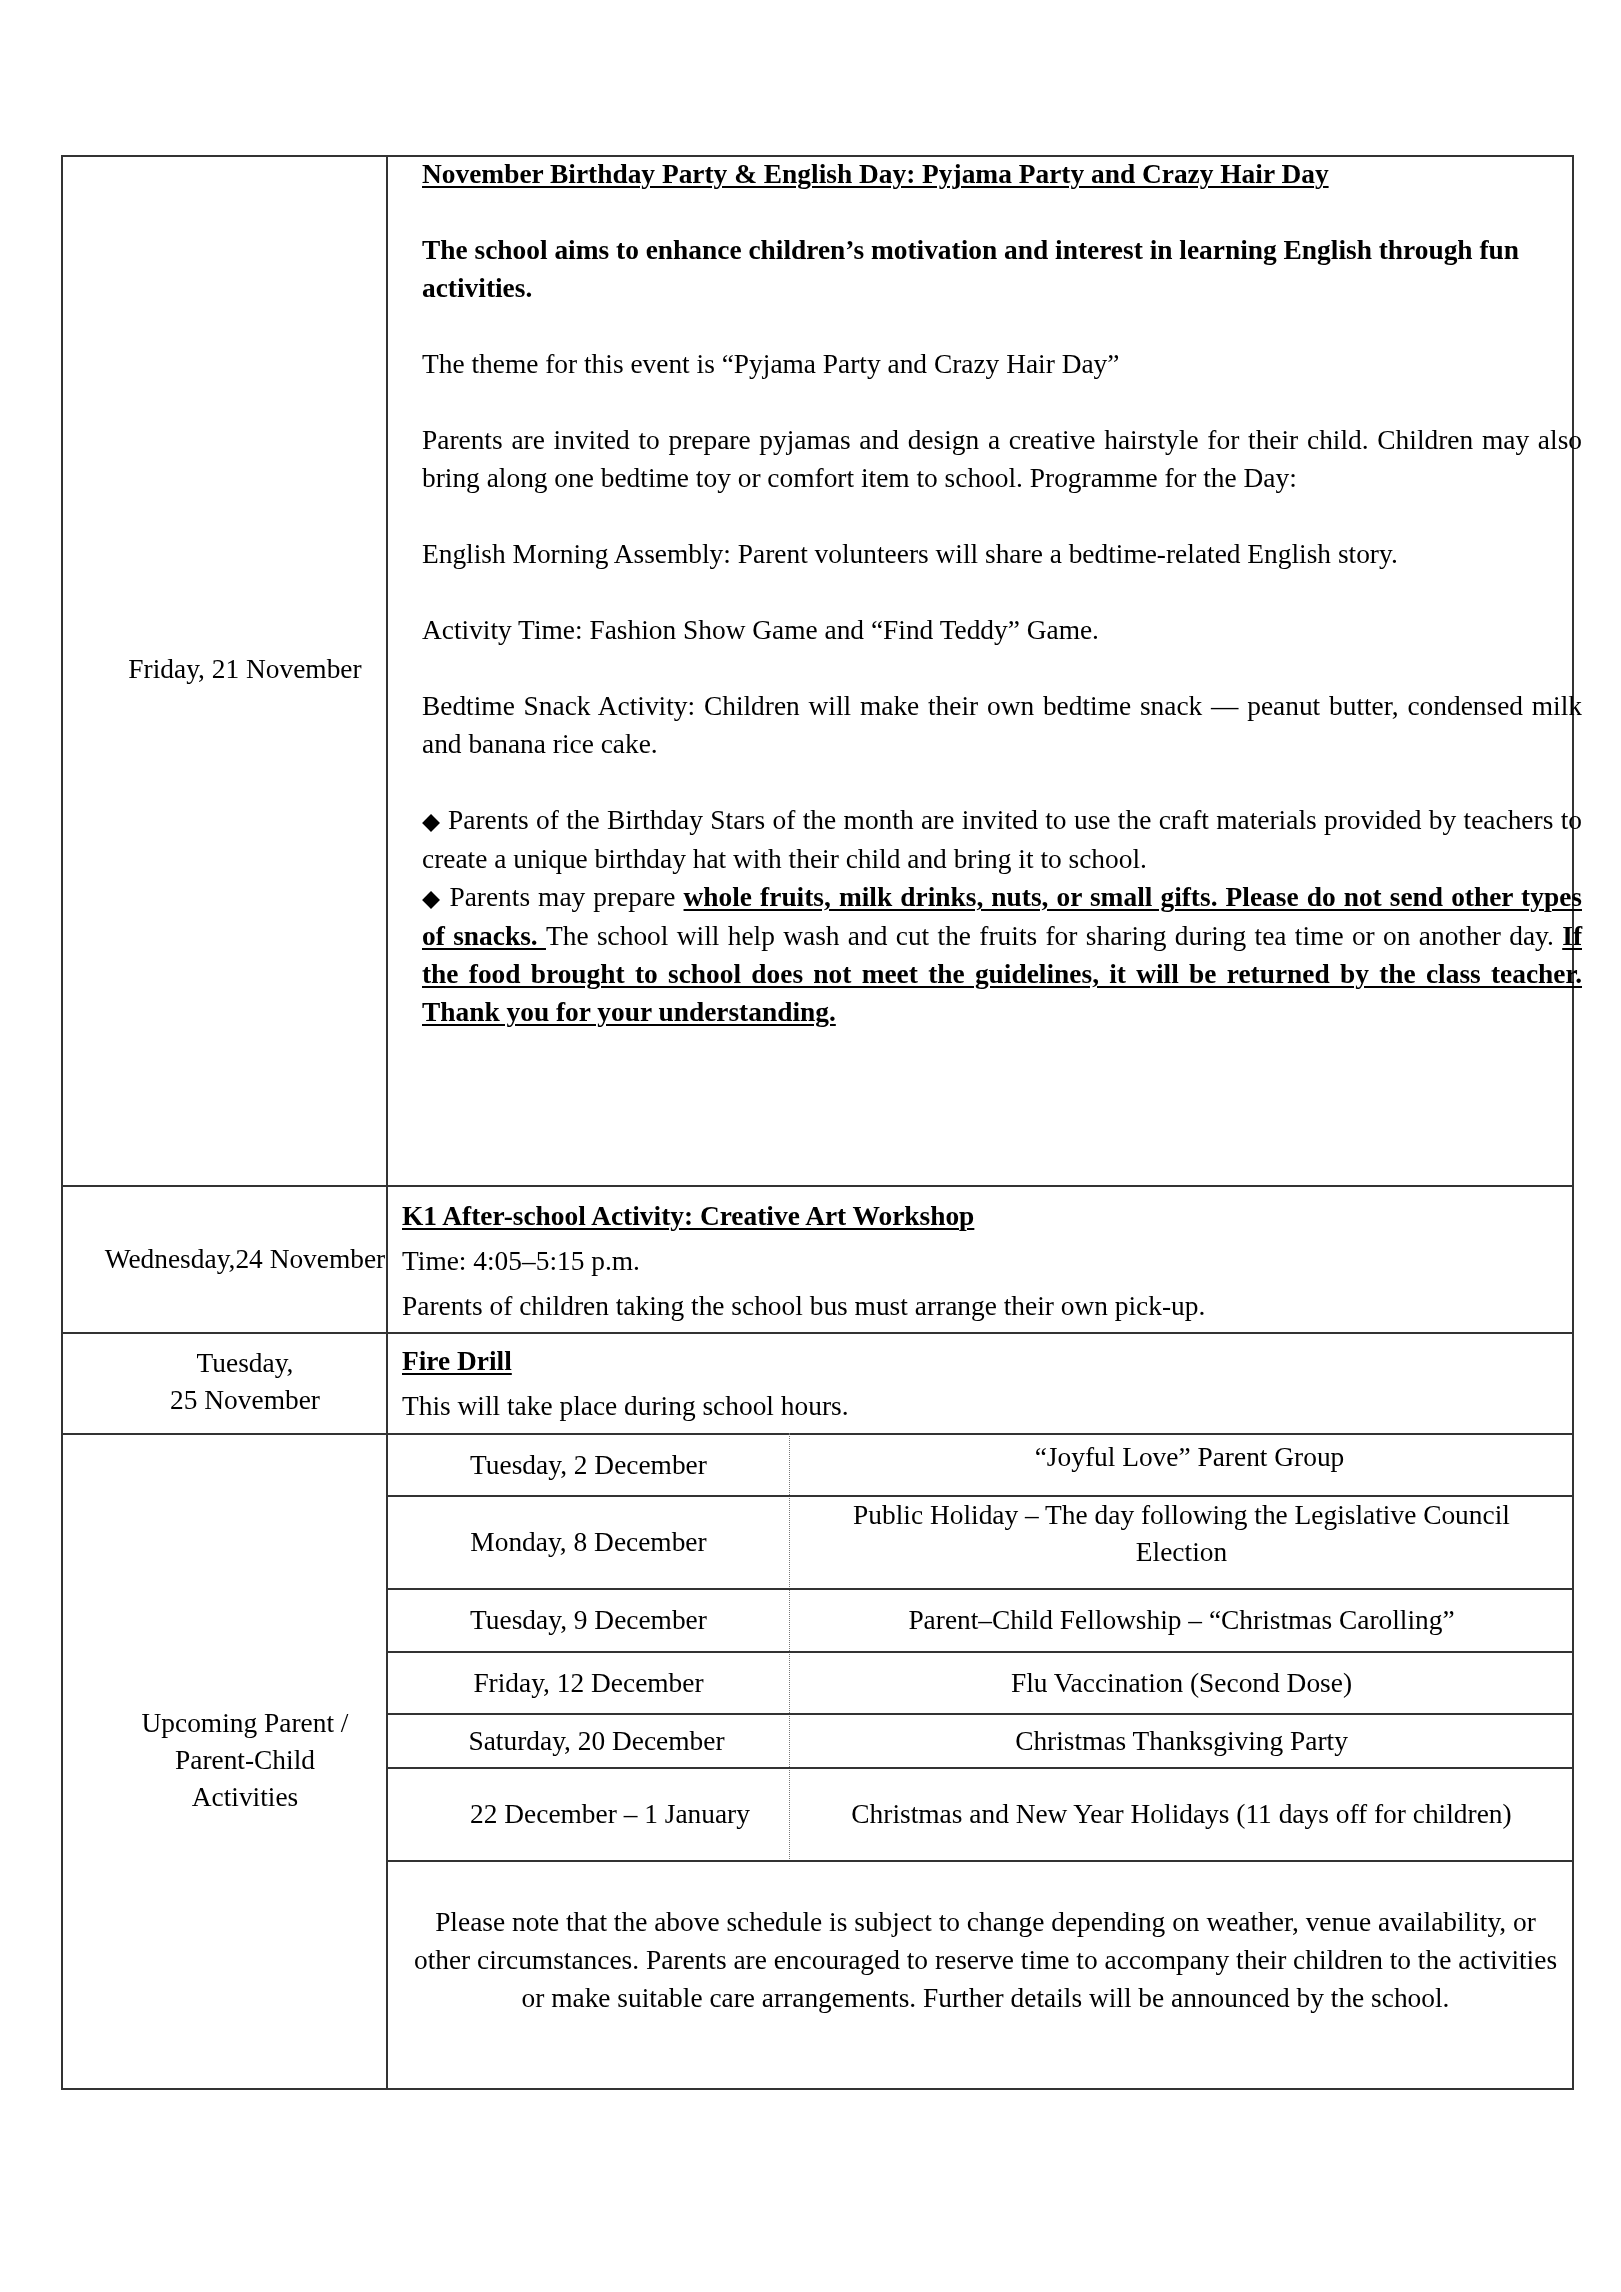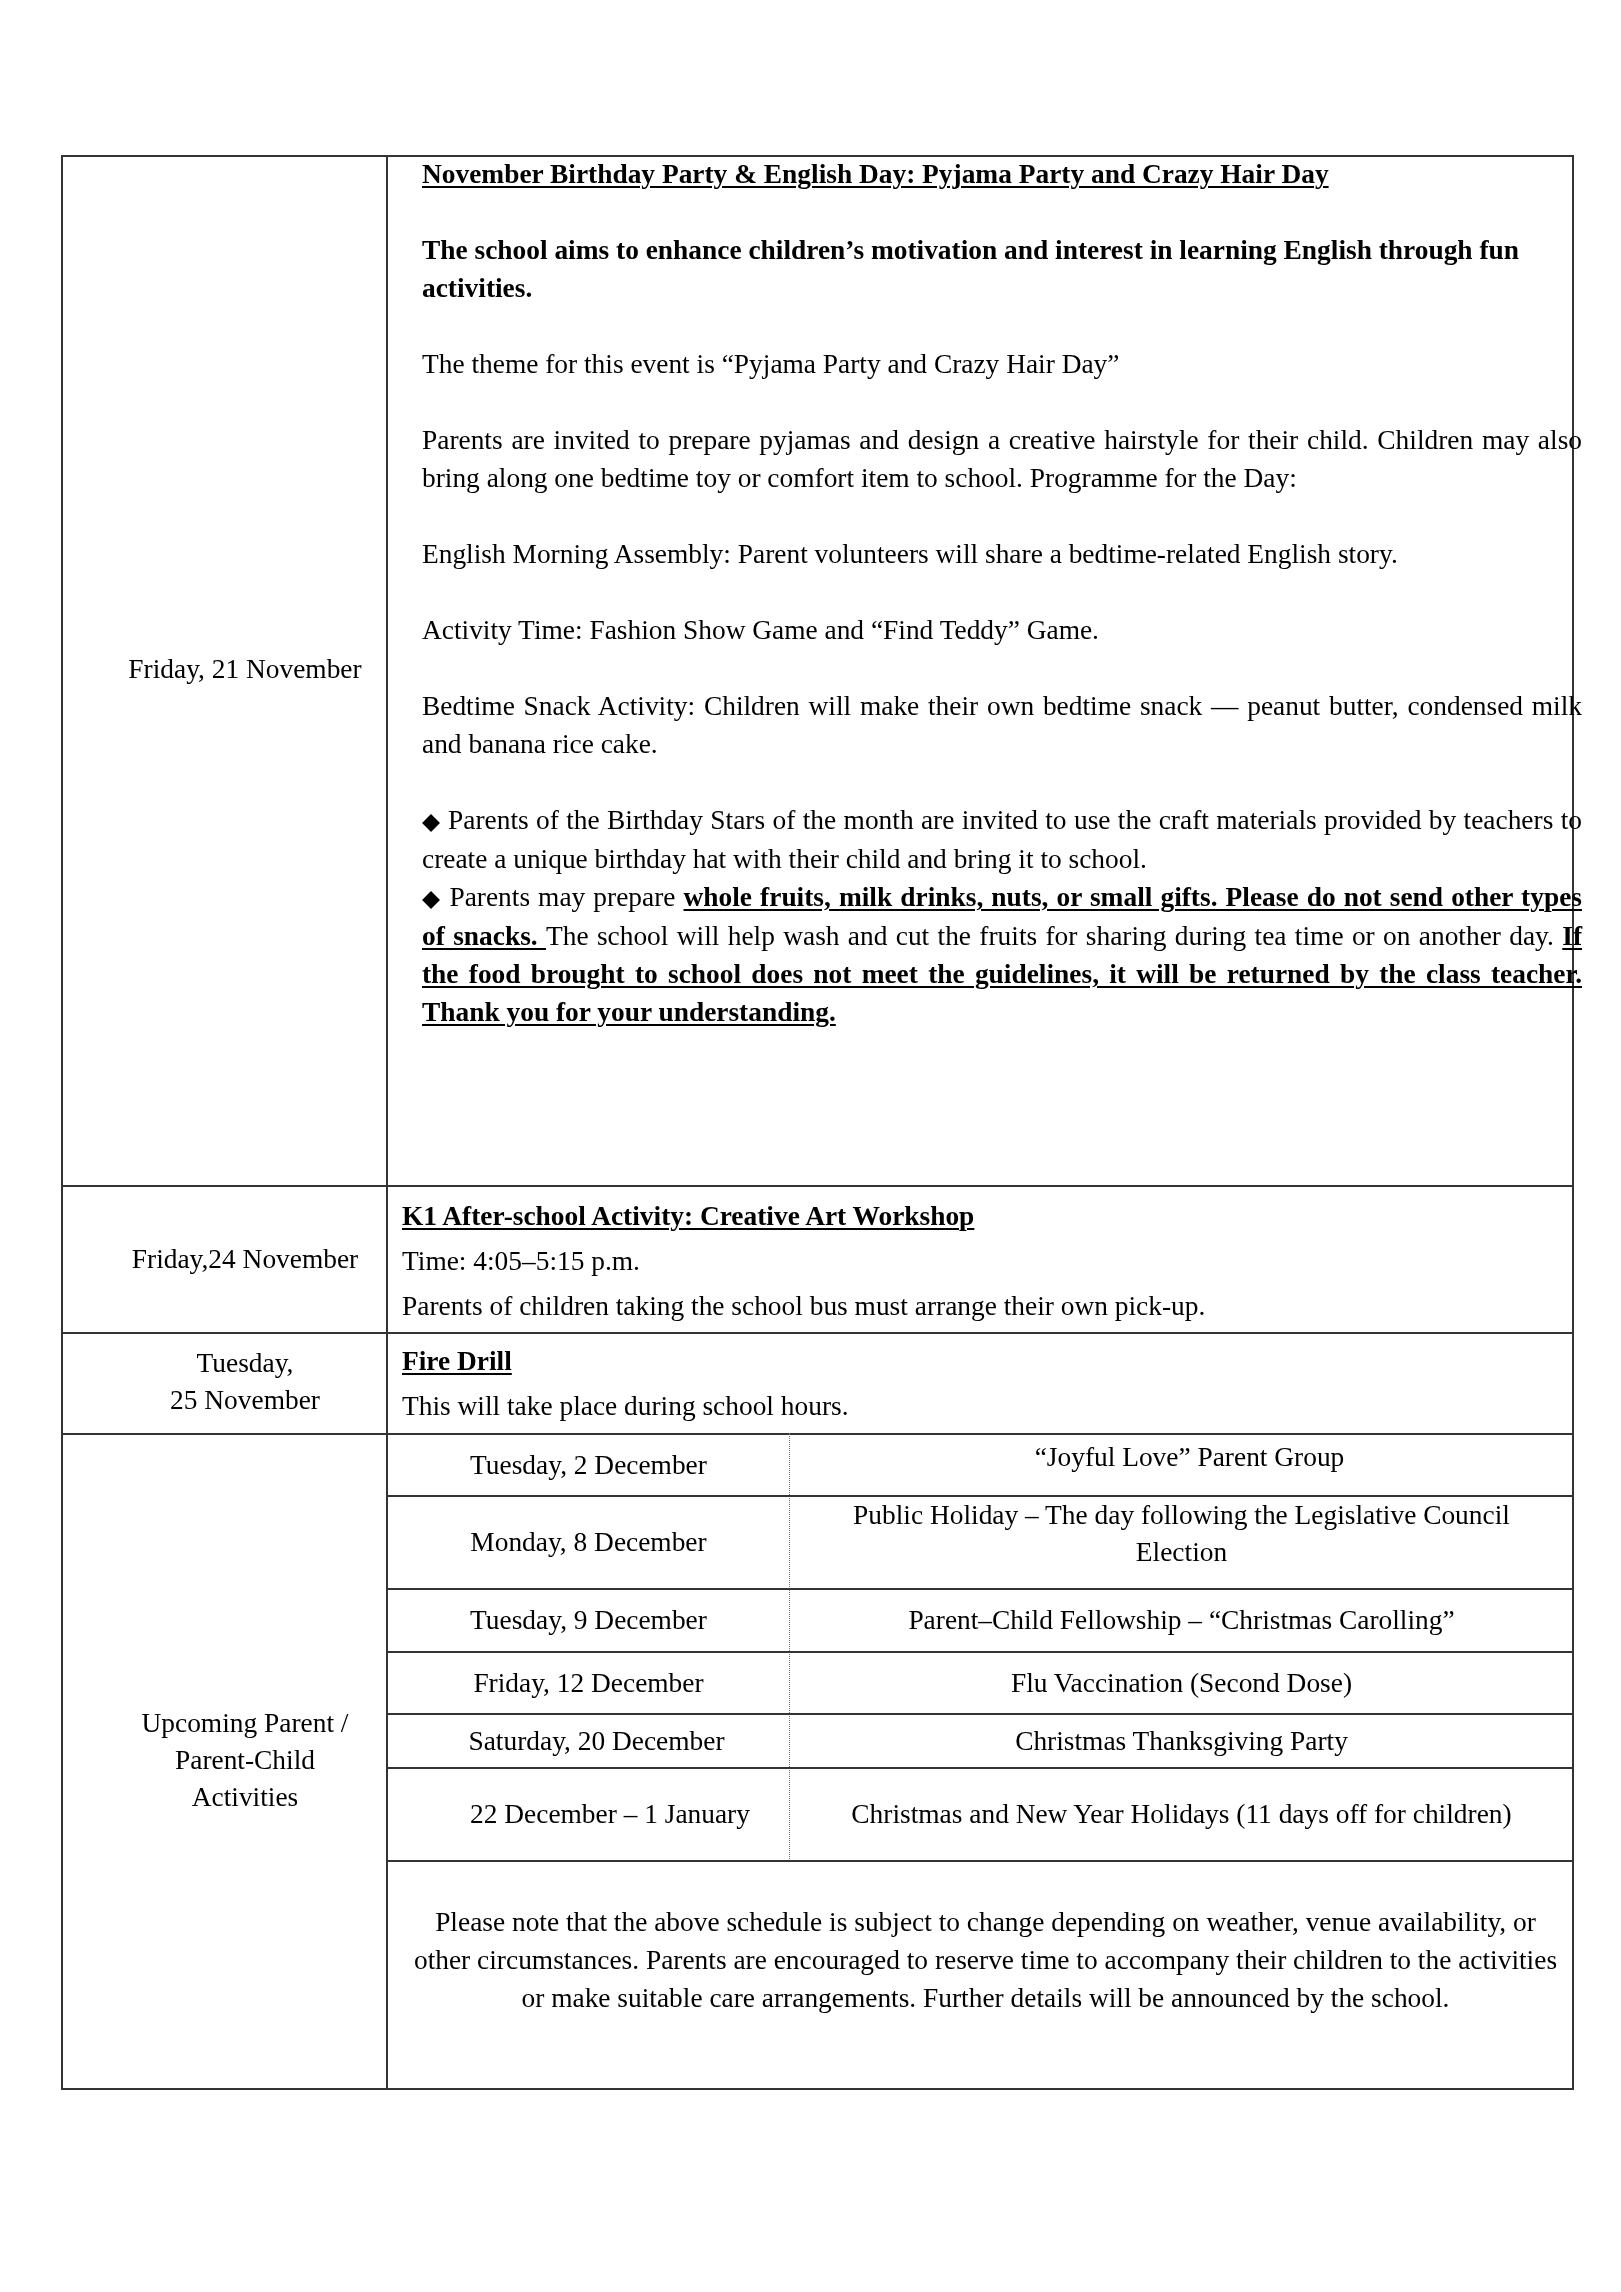--- a/index.html
+++ b/index.html
@@ -57,21 +57,21 @@
   <p>
     <span class="diamond">◆</span>
     <span>Parents of the Birthday Stars of the month are invited to use the craft materials provided by teachers to create a unique birthday hat with their child and bring it to school.</span>
   </p>
   <p>
     <span class="diamond">◆</span>
     <span>Parents may prepare </span><span class="bu">whole fruits, milk drinks, nuts, or small gifts. Please do not send other types of snacks. </span><span>The school will help wash and cut the fruits for sharing during tea time or on another day. </span><span class="bu">If the food brought to school does not meet the guidelines, it will be returned by the class teacher. Thank you for your understanding.</span>
   </p>
 </div>
 
-<div class="label" style="top:1241px;">Friday,24 November</div>
+<div class="label" style="top:1241px;">Wednesday,24 November</div>
 <div class="short" style="top:1194px;">
   <div class="h" style="display:inline-block;">K1 After-school Activity: Creative Art Workshop</div>
   <div>Time: 4:05–5:15 p.m.</div>
   <div>Parents of children taking the school bus must arrange their own pick-up.</div>
 </div>
 
 <div class="label" style="top:1345px;">
   <div>Tuesday,</div>
   <div>25 November</div>
 </div>

